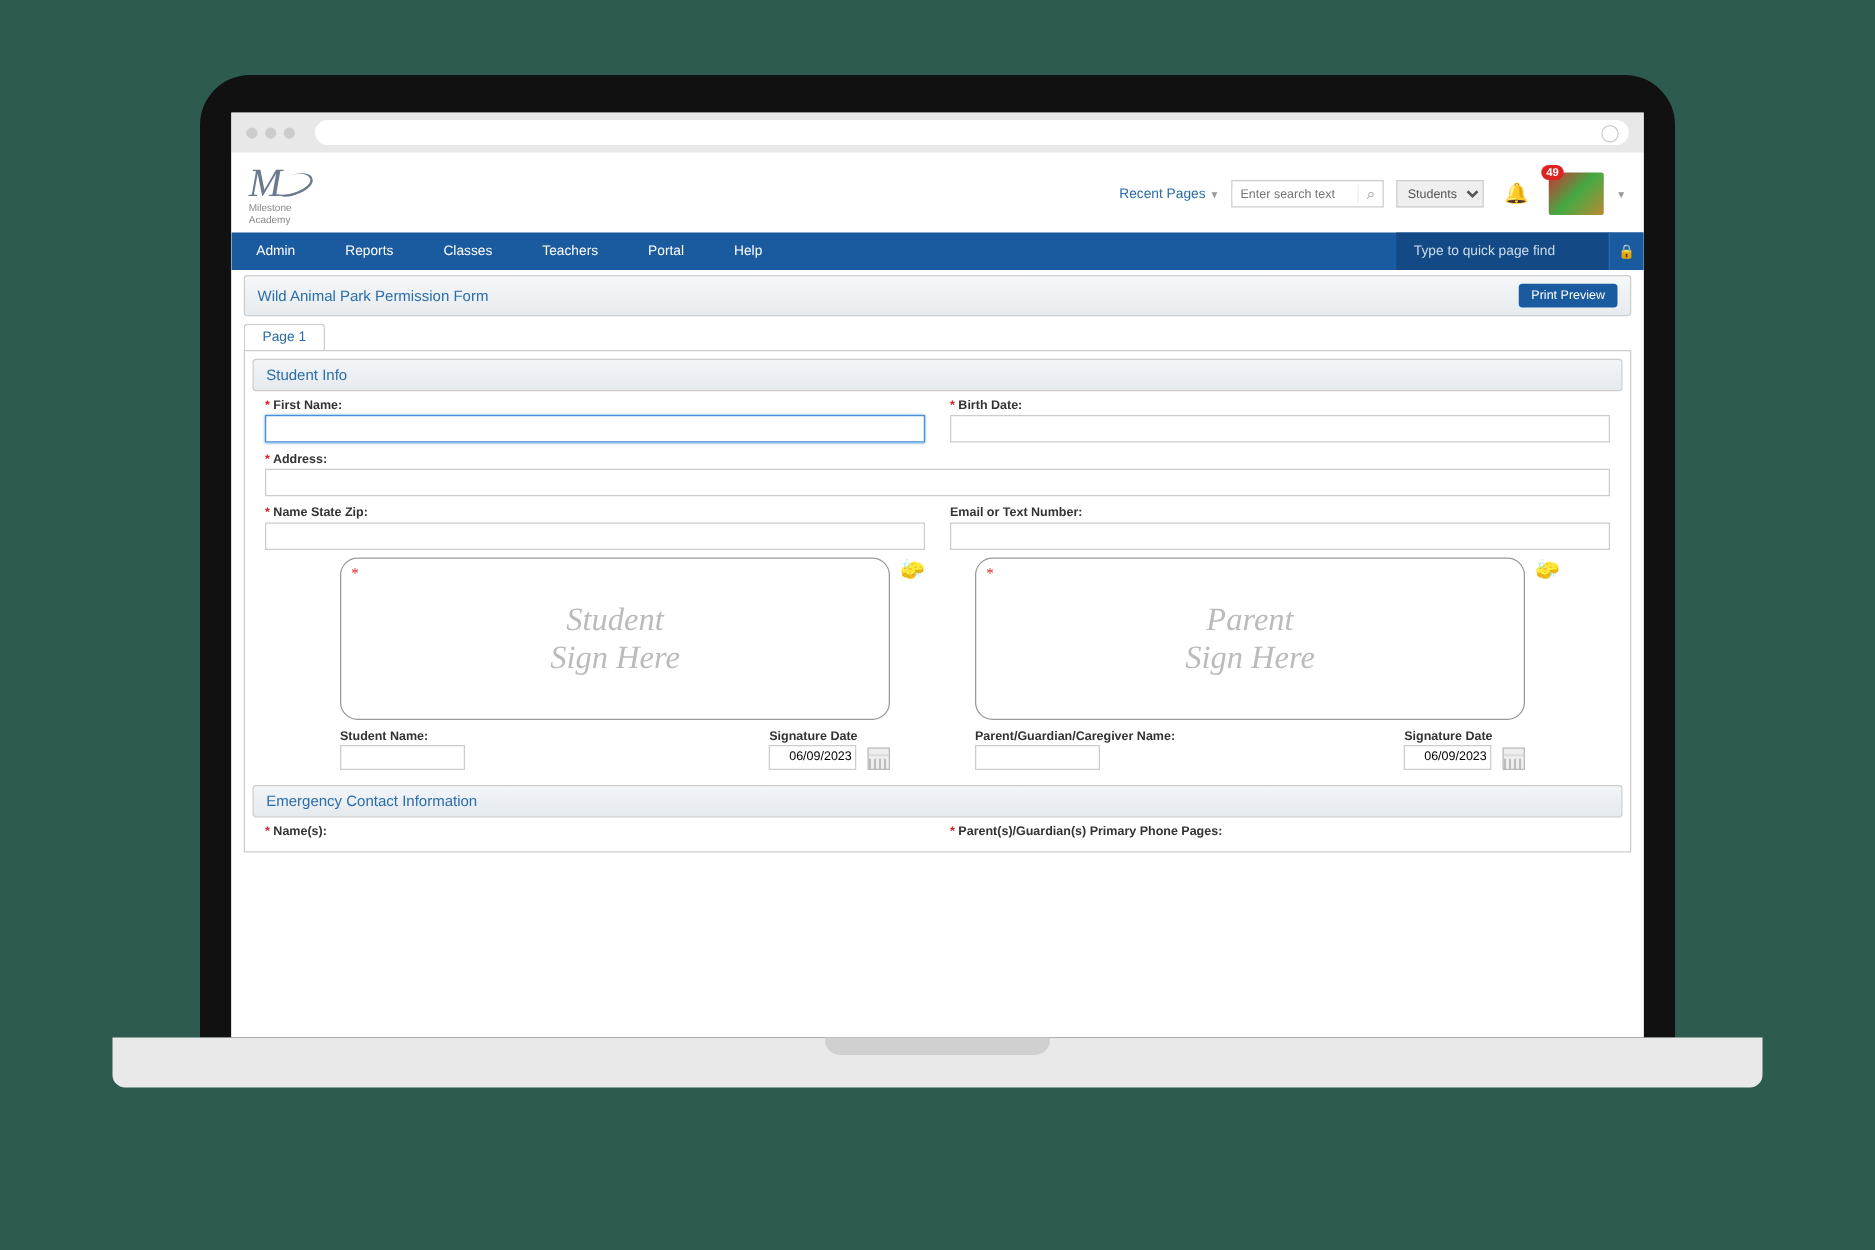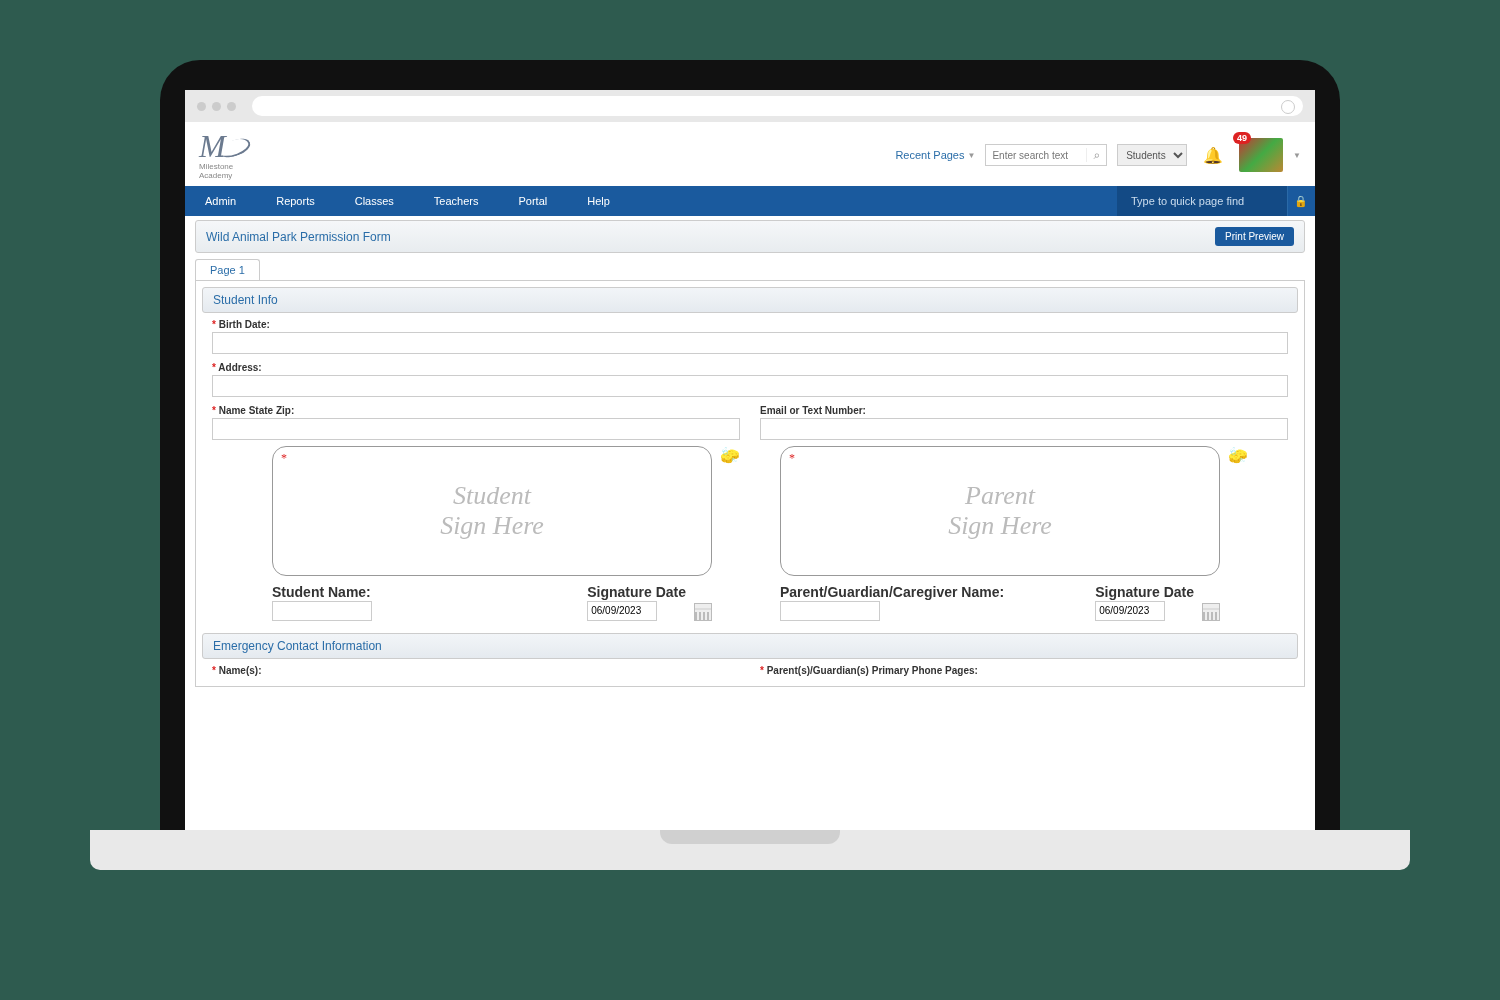--- a/index.html
+++ b/index.html
@@ -285,29 +285,29 @@
     position:absolute; right:0; top:0;
     font-size:16px;
   }
   .sign-meta {
     display:flex;
     align-items:flex-end;
     gap:8px;
     margin-top:8px;
     margin-right: 28px;
   }
-  .sign-meta .mlabel { font-size:14px; font-weight:bold; color:#333; }
+  .sign-meta .mlabel { font-size:10px; font-weight:bold; color:#333; }
   .sign-meta input {
     border:1px solid #ccc;
     height:20px;
     font-size:10px;
     padding:0 3px;
   }
   .name-input { width:100px; }
-  .date-input { width:70px; text-align:left; }
+  .date-input { width:70px; text-align:right; }
   .cal-icon {
     width:18px; height:18px;
     display:inline-block;
     background:
       linear-gradient(#ddd,#ddd) 0 4px/100% 2px no-repeat,
       repeating-linear-gradient(90deg,#bbb 0 2px,transparent 2px 4px) 0 8px/100% 10px no-repeat,
       #eee;
     border:1px solid #bbb;
   }
   .flex-spacer { flex:1; }
@@ -370,20 +370,24 @@
           </div>
 
           <div class="tab-strip">
             <div class="tab">Page 1</div>
           </div>
 
           <div class="form-area">
             <div class="section-head">Student Info</div>
 
             <div class="field-row">
+              <div class="field">
+                <label><span class="req">*</span> <span>First Name:</span></label>
+                <input type="text" class="focused" style="">
+              </div>
               <div class="field">
                 <label><span class="req">*</span> <span>Birth Date:</span></label>
                 <input type="text" style="">
               </div>
             </div>
 
             <div class="field-row">
               <div class="field">
                 <label><span class="req">*</span> <span>Address:</span></label>
                 <input type="text" style="">

